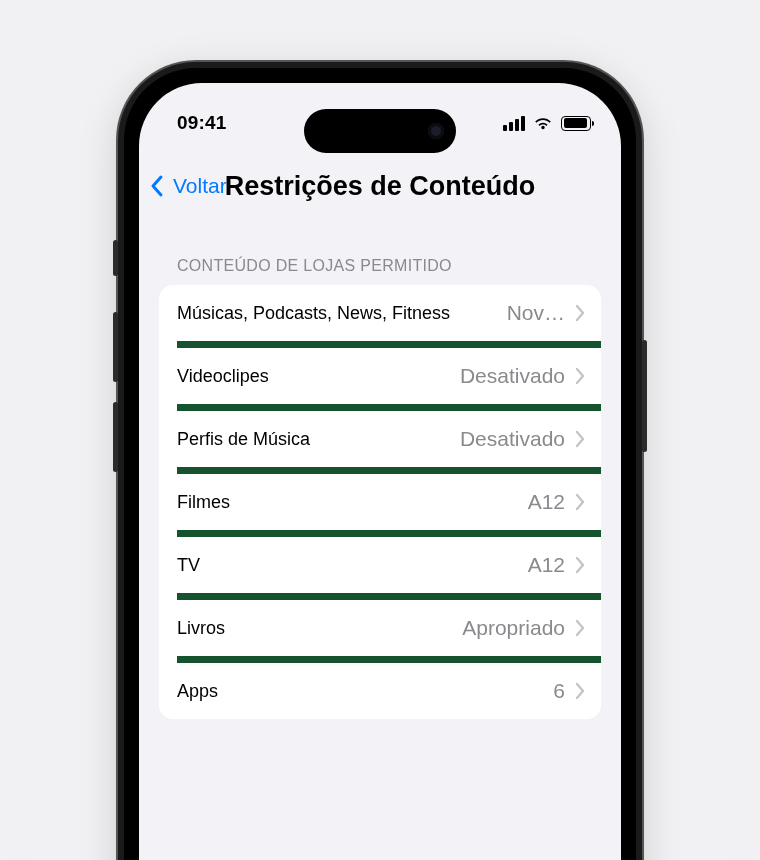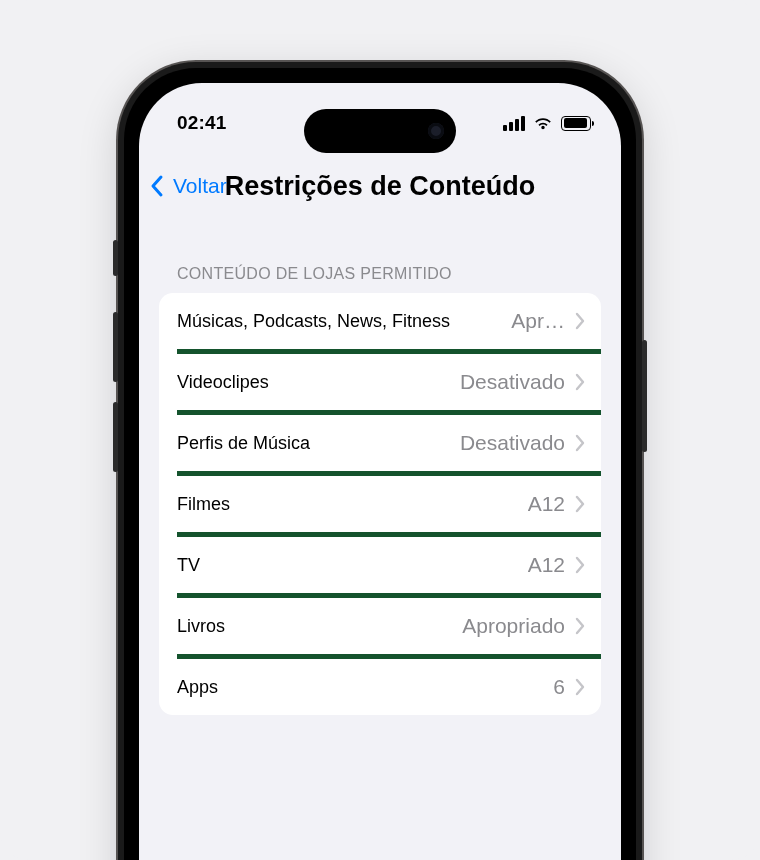--- a/index.html
+++ b/index.html
@@ -183,35 +183,35 @@
       position: absolute;
       top: 150px;
       left: 0;
       right: 0;
       padding: 0 20px;
     }
     .section-header {
       font-size: 16px;
       color: #8a8a8e;
       letter-spacing: 0.3px;
-      margin: 32px 0 10px 18px;
+      margin: 24px 0 10px 18px;
       text-transform: uppercase;
     }
     .group {
       background: #fff;
       border-radius: 14px;
       overflow: hidden;
     }
     .row {
       display: flex;
       align-items: center;
       padding: 16px 16px 16px 18px;
       min-height: 55px;
     }
-    .row + .row { border-top: 5px solid #14532d; margin-left: 18px; padding-left: 0;}
+    .row + .row { border-top: 7px solid #14532d; margin-left: 18px; padding-left: 0;}
     .row .label {
       font-size: 18px;
       color: #000;
       flex: 1;
       white-space: nowrap;
       overflow: hidden;
       text-overflow: ellipsis;
       padding-right: 8px;
     }
     .row .value {
@@ -235,21 +235,21 @@
 <div class="stage">
   <div class="phone-outer">
     <div class="side-btn btn-silence"></div>
     <div class="side-btn btn-volup"></div>
     <div class="side-btn btn-voldn"></div>
     <div class="side-btn btn-power"></div>
     <div class="phone-inner-ring">
       <div class="screen">
 
         <div class="status-bar">
-          <div class="status-time">02:41</div>
+          <div class="status-time">09:41</div>
           <div class="status-right">
             <div class="cell-bars">
               <span></span>
                 <span></span>
                 <span></span>
                 <span></span>
             </div>
             <div class="wifi">
               <svg width="20" height="15" viewBox="0 0 20 15">
                 <path d="M10 13.2c.9 0 1.7-.8 1.7-1.7 0-1-.8-1.7-1.7-1.7s-1.7.7-1.7 1.7c0 .9.8 1.7 1.7 1.7zM5.4 8.7l1.3 1.3c.9-.9 2.1-1.4 3.3-1.4 1.2 0 2.4.5 3.3 1.4l1.3-1.3C13.3 7.4 11.7 6.7 10 6.7c-1.7 0-3.3.7-4.6 2zM2.2 5.5l1.3 1.3C5.2 5.1 7.5 4.1 10 4.1c2.5 0 4.8 1 6.5 2.7l1.3-1.3C15.7 3.4 13 2.2 10 2.2c-3 0-5.7 1.2-7.8 3.3z" fill="#000"></path>
@@ -277,21 +277,21 @@
           <div class="nav-title">Restrições de Conteúdo</div>
         </div>
 
         <div class="content">
           <div class="section-header">CONTEÚDO DE LOJAS PERMITIDO</div>
 
           <div class="group">
 
             <div class="row first-row">
               <div class="label">Músicas, Podcasts, News, Fitness</div>
-              <div class="value">Apr…</div>
+              <div class="value">Nov…</div>
               <div class="chevron">
                 <svg width="10" height="18" viewBox="0 0 10 18">
                     <path d="M2 2 L8 9 L2 16" stroke="#c5c5c9" stroke-width="2.4" fill="none" stroke-linecap="round" stroke-linejoin="round"></path>
                   </svg>
               </div>
             </div>
 
             <div class="row">
               <div class="label">Videoclipes</div>
               <div class="value">Desativado</div>

